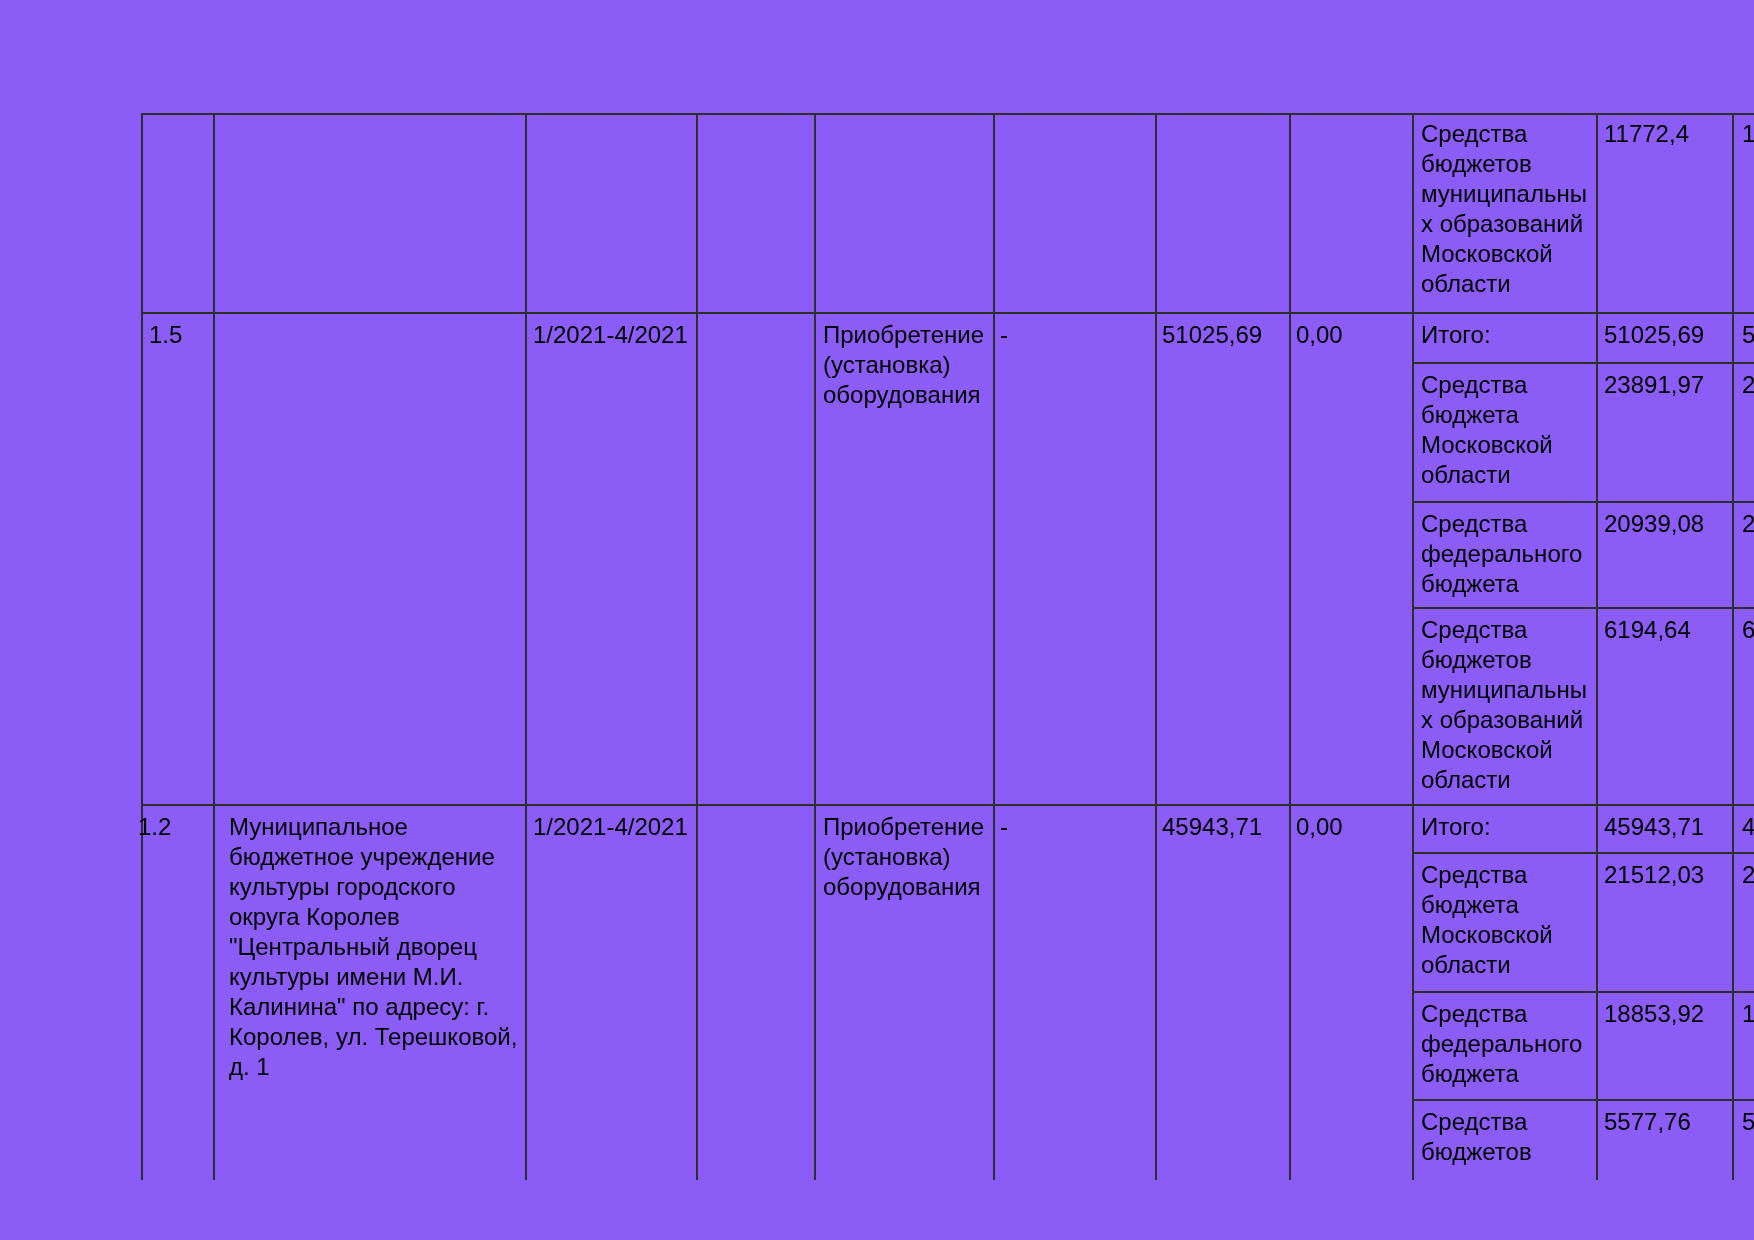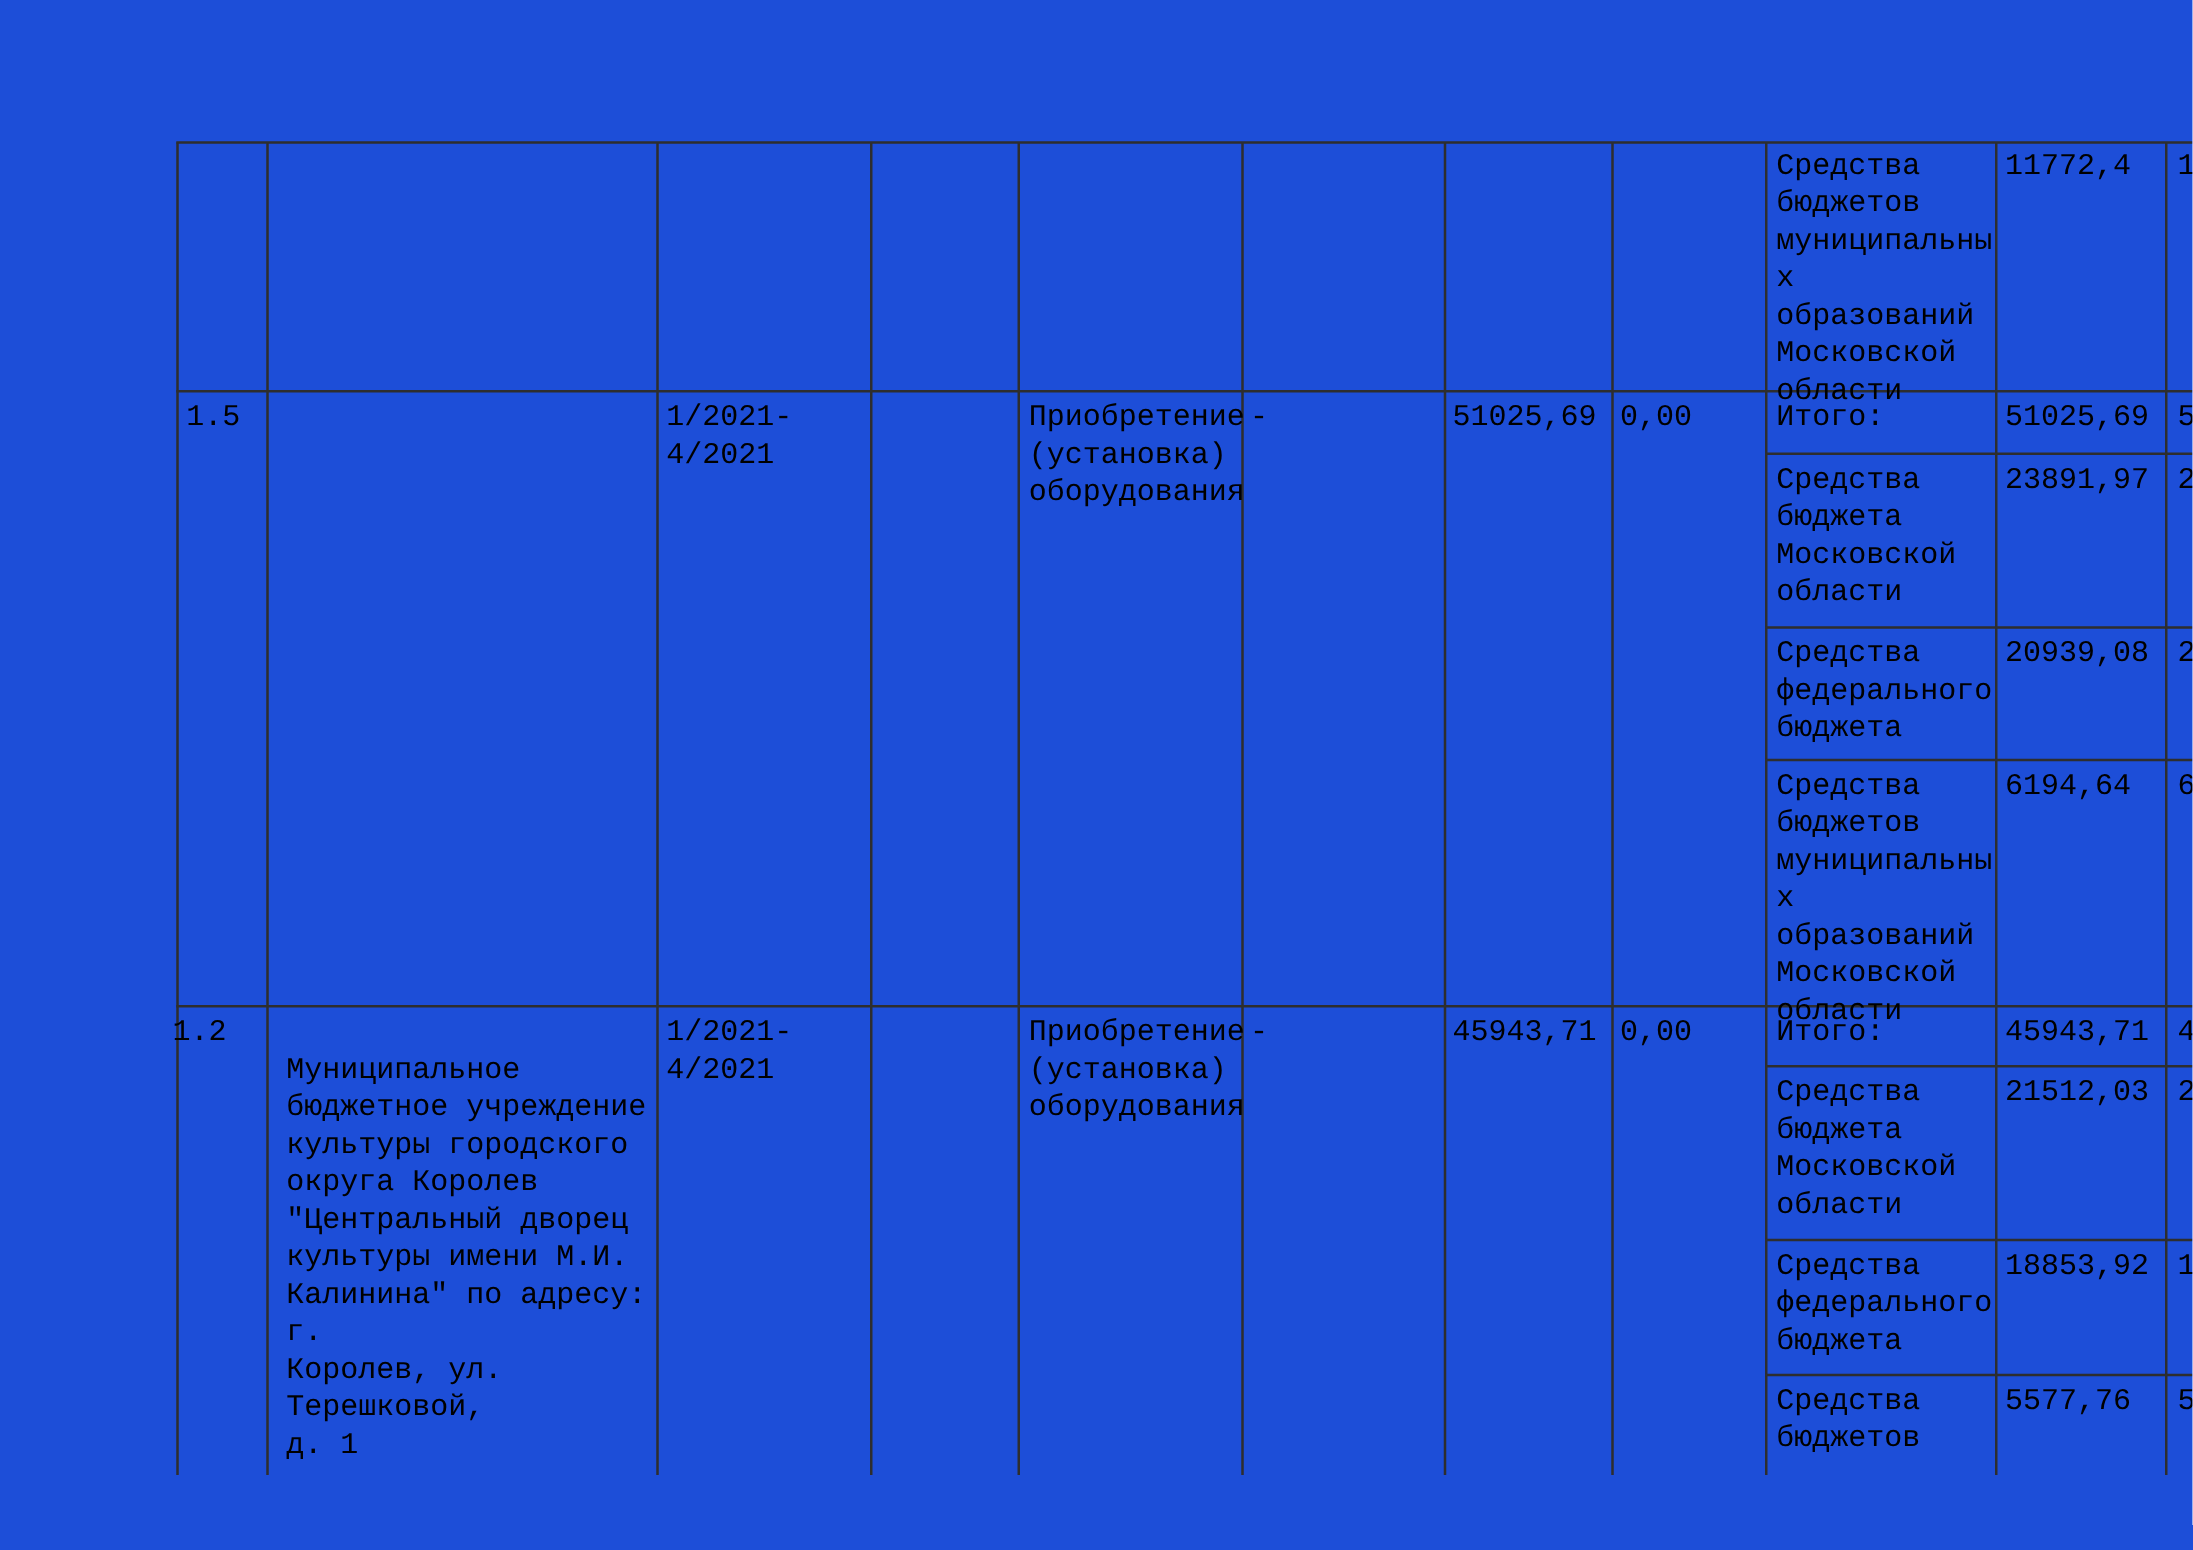--- a/index.html
+++ b/index.html
@@ -4,23 +4,23 @@
 <style>
   html, body {
     margin: 0;
     padding: 0;
     background: #ffffff;
   }
   #page {
     position: relative;
     width: 1754px;
     height: 1240px;
-    background: #1d4ed8;
+    background: #8b5cf6;
     overflow: hidden;
-    font-family: Liberation Mono, monospace;
+    font-family: Liberation Sans, sans-serif;
     font-size: 24px;
     line-height: 30px;
     color: #000000;
   }
   .cell {
     position: absolute;
     white-space: pre-line;
     color: #000000;
   }
   .vline {
@@ -99,21 +99,21 @@
   <div class="cell" style="left:1421px; top:615px; width:172px;">Средства
 бюджетов
 муниципальны
 х образований
 Московской
 области</div>
   <div class="cell" style="left:1604px; top:615px; width:126px;">6194,64</div>
   <div class="cell" style="left:1742px; top:615px; width:130px;">6194,64</div>
 
   <div class="cell" style="left:138px; top:812px; width:60px;">1.2</div>
-  <div class="cell" style="left:229px; top:842px; width:294px;">Муниципальное
+  <div class="cell" style="left:229px; top:812px; width:294px;">Муниципальное
 бюджетное учреждение
 культуры городского
 округа Королев
 "Центральный дворец
 культуры имени М.И.
 Калинина" по адресу: г.
 Королев, ул. Терешковой,
 д. 1</div>
   <div class="cell" style="left:533px; top:812px; width:160px;">1/2021-4/2021</div>
   <div class="cell" style="left:823px; top:812px; width:168px;">Приобретение

